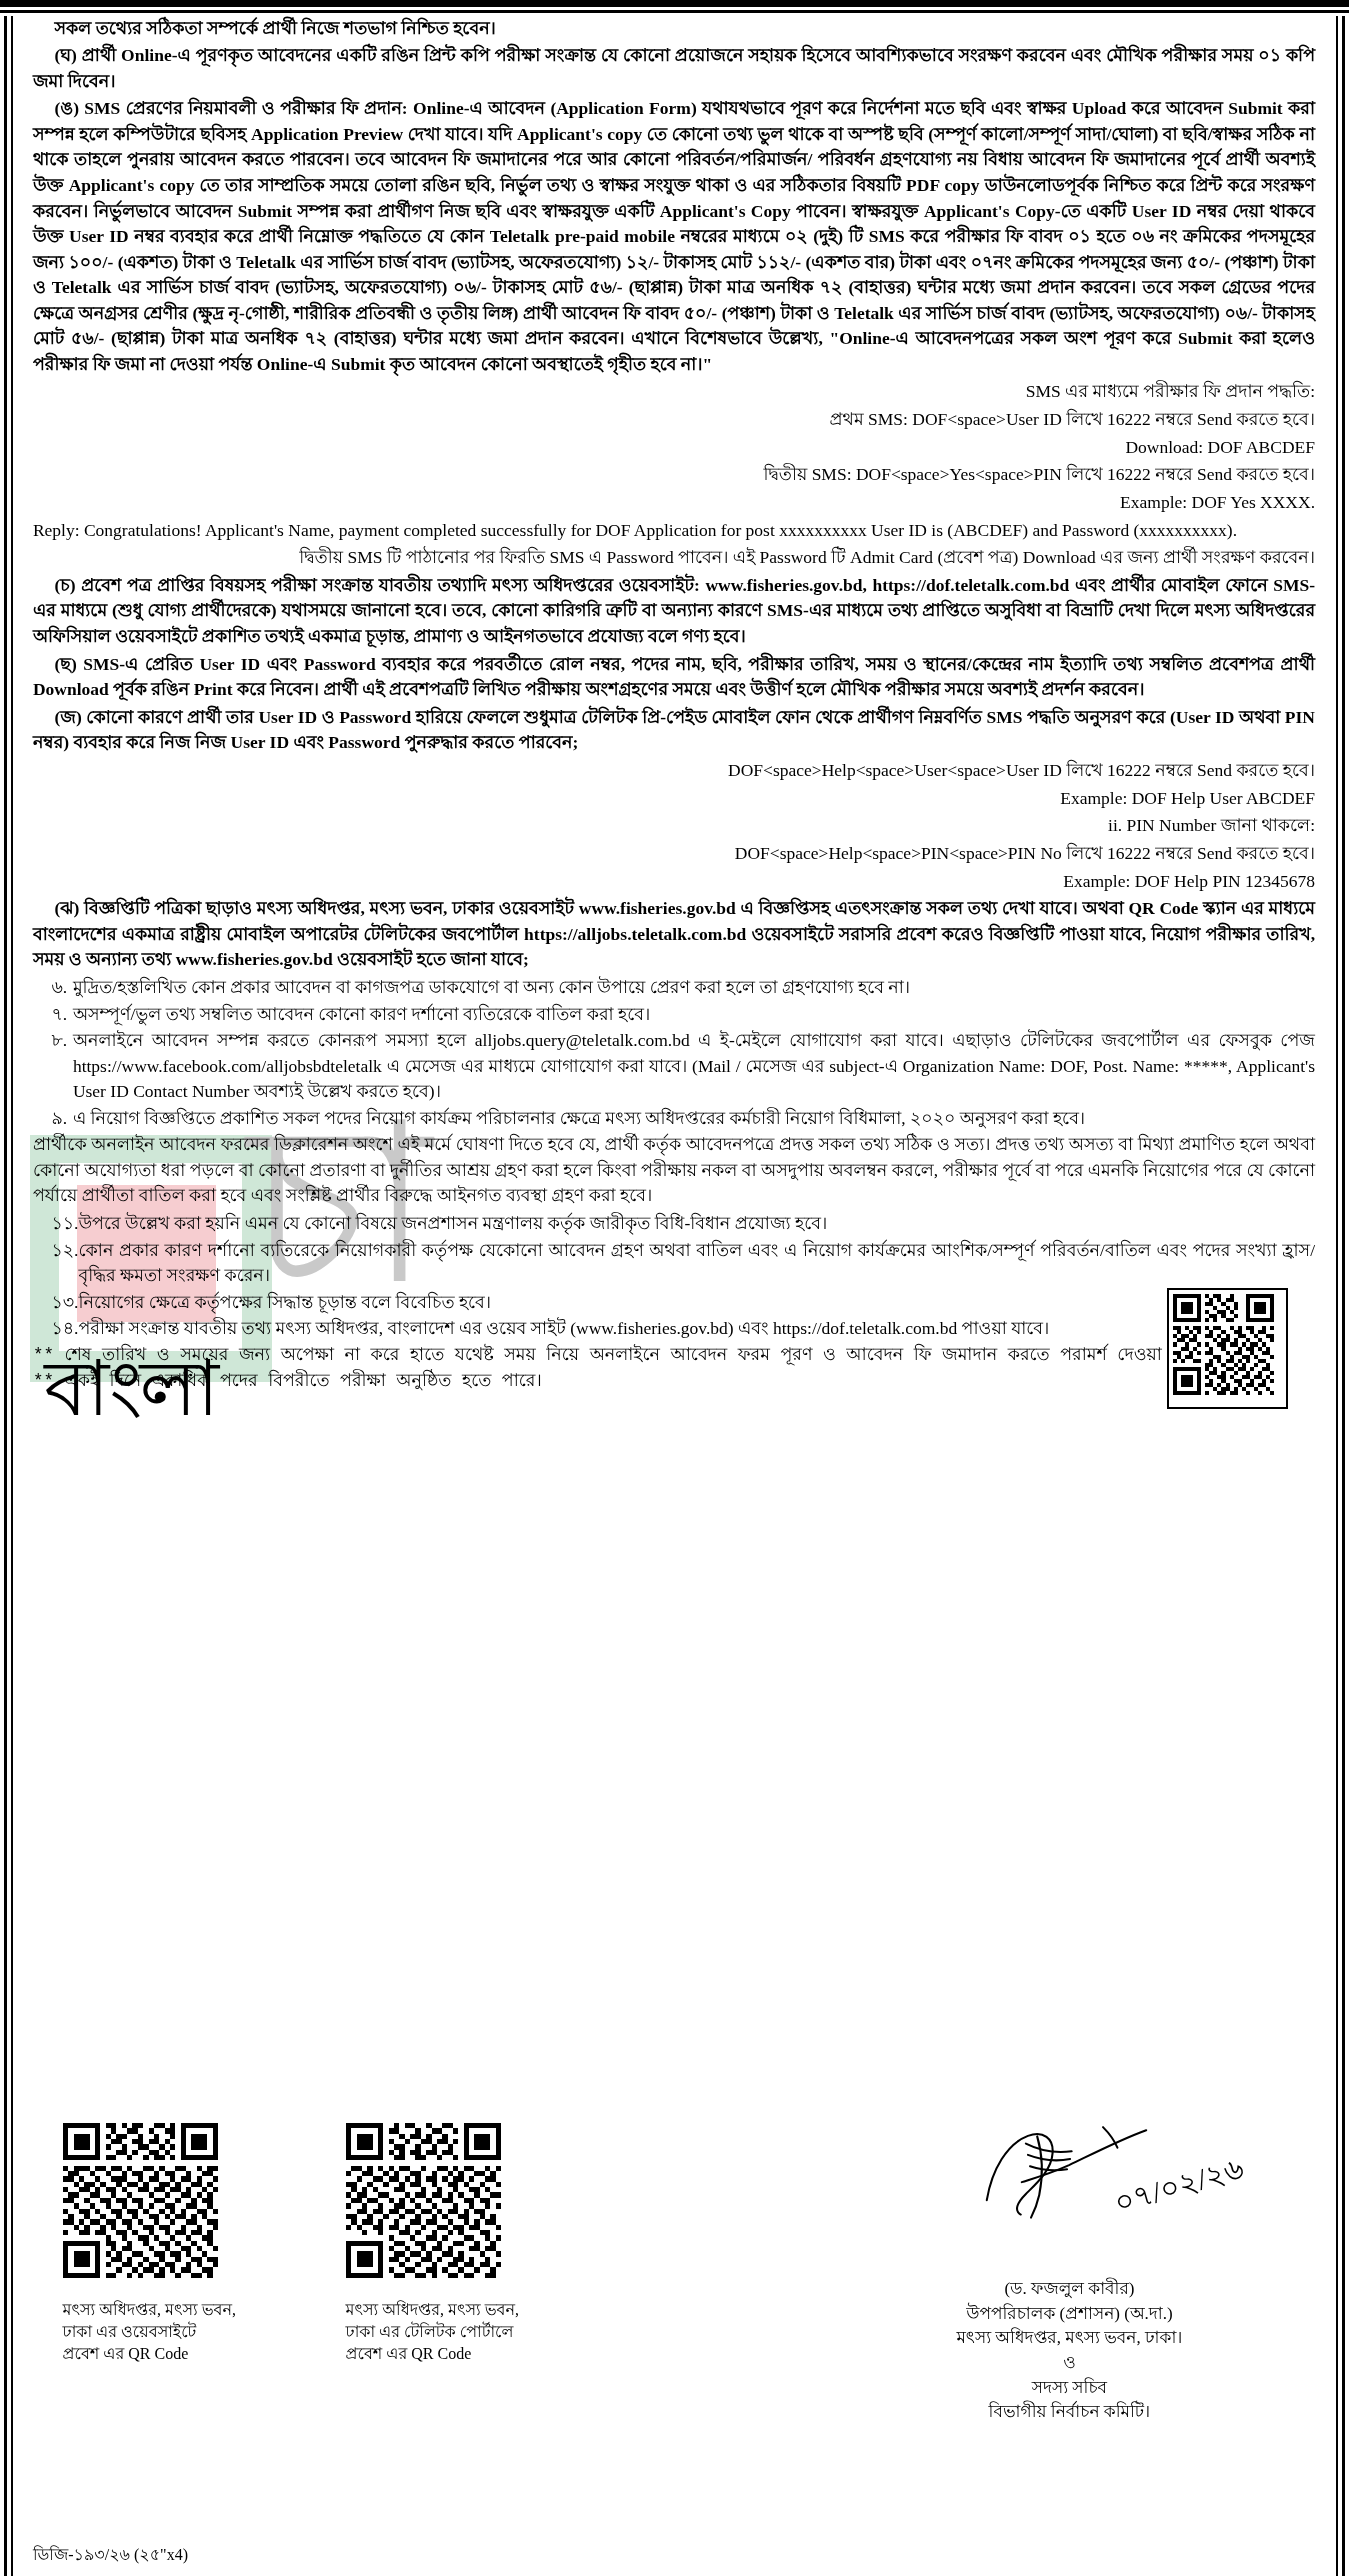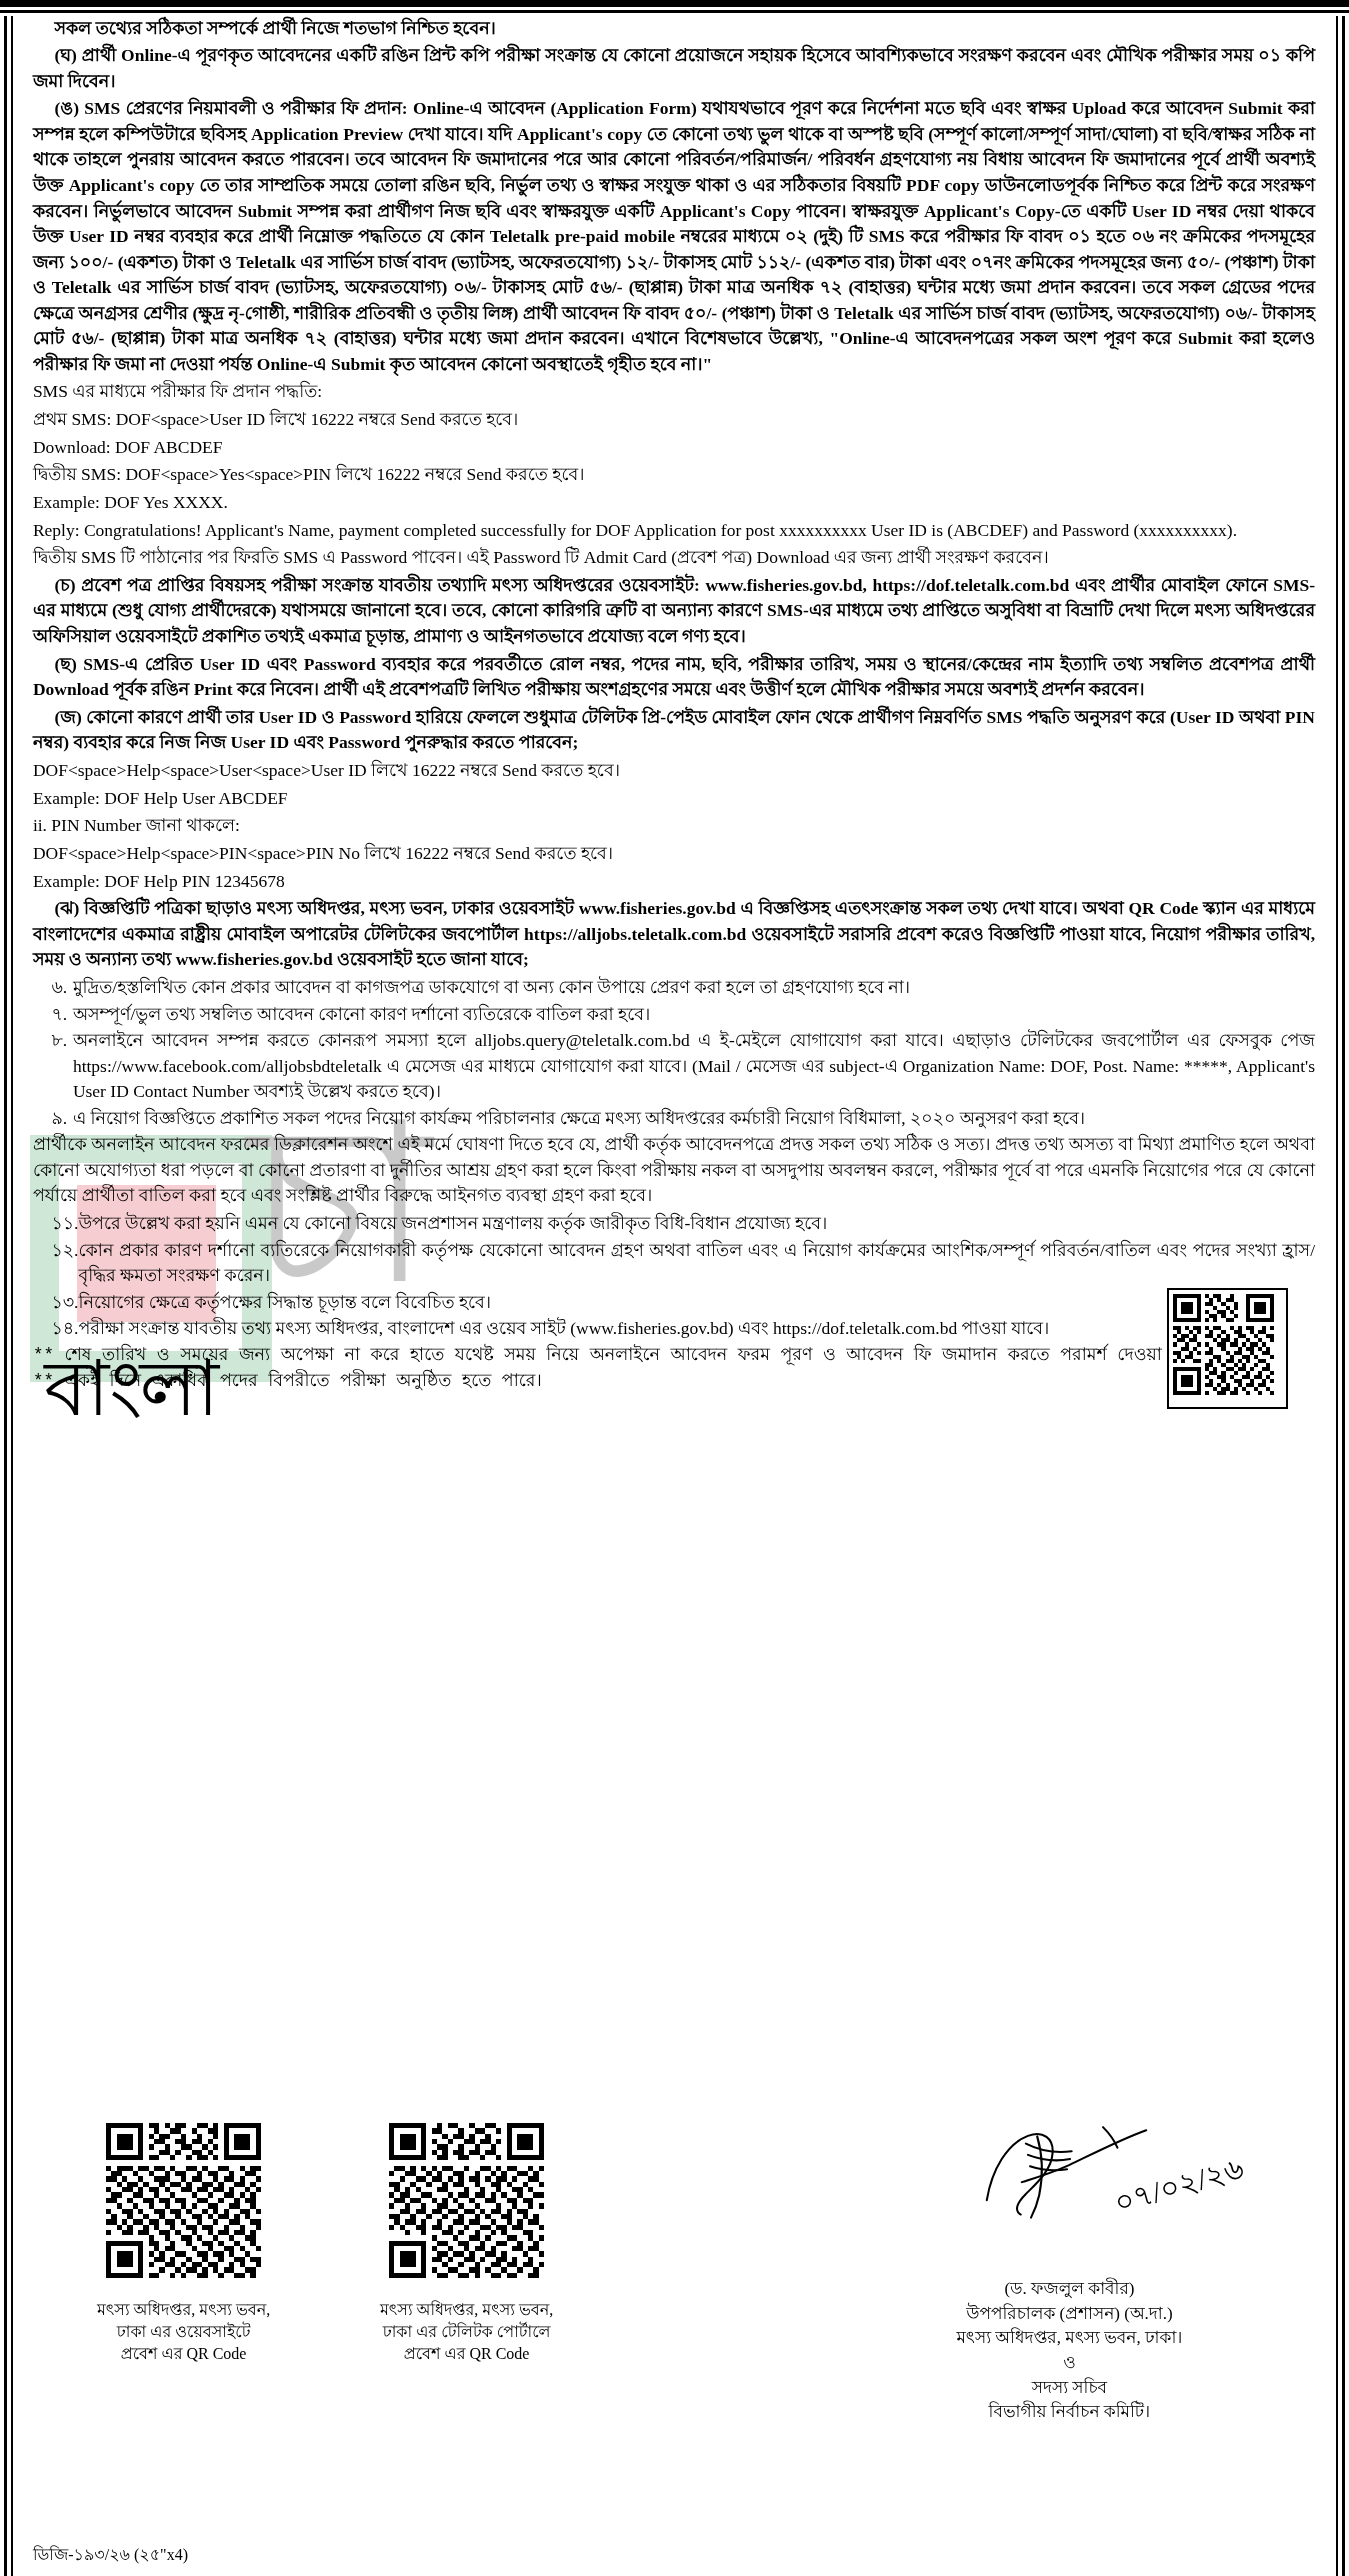--- a/index.html
+++ b/index.html
@@ -102,21 +102,21 @@
     line-height: 1.46;
     text-align: justify;
     margin: 0 0 2.1px 0;
     padding: 0 12.4px 0 11.3px;
     letter-spacing: 0px;
   }
   .para.ind {
     text-indent: 21.6px;
     font-weight: bold;
   }
-  .para.left { text-align: left; }
+  .para.left { text-align: right; }
 
   
   .numrow {
     display: flex;
     align-items: flex-start;
     font-size: 17.5px;
     line-height: 1.46;
     padding: 0 12.4px 0 11.3px;
     margin-bottom: 1px;
   }
@@ -161,21 +161,20 @@
     right: 21.6px;
     top: 2123px;
     z-index: 2;
   }
   .qr-row {
     display: flex;
     align-items: flex-start;
   }
   .qr-cell {
     width: 242px;
-    text-align: center;
     margin-left: 41px;
   }
   .qr-cell .qr-img {
     display: inline-block;
     width: 155px;
     height: 155px;
   }
   .qr-cap {
     font-size: 16px;
     line-height: 1.38;

